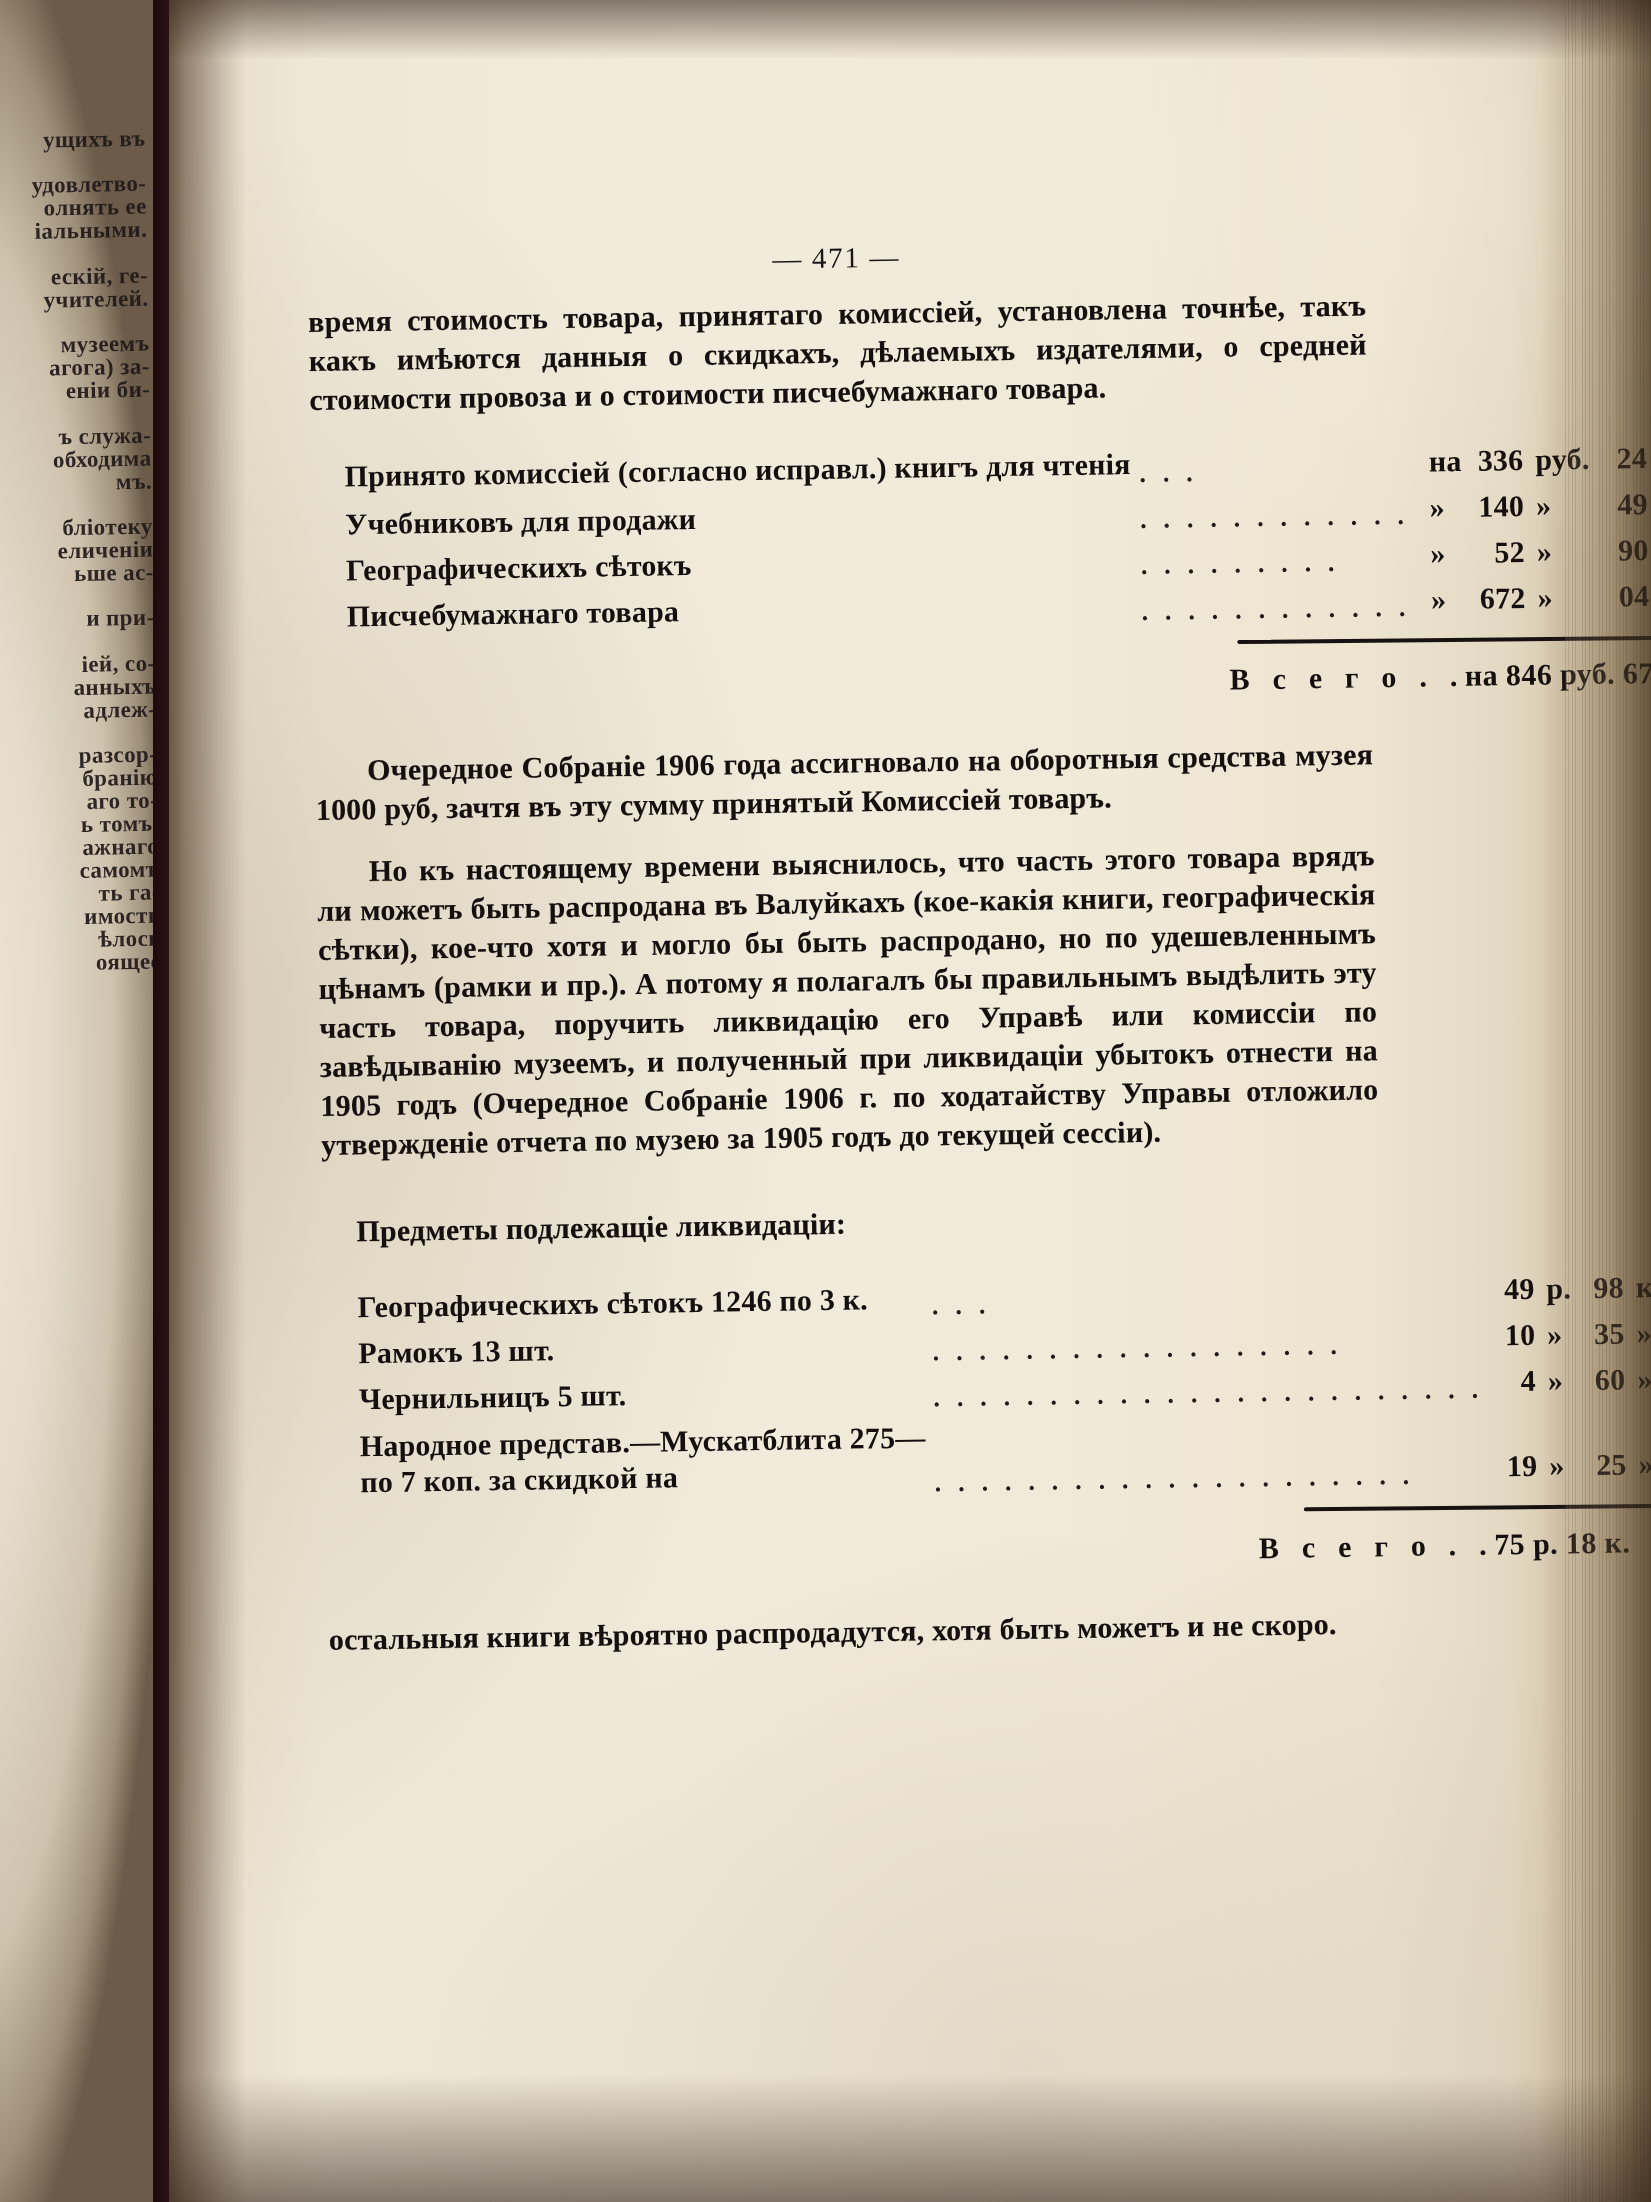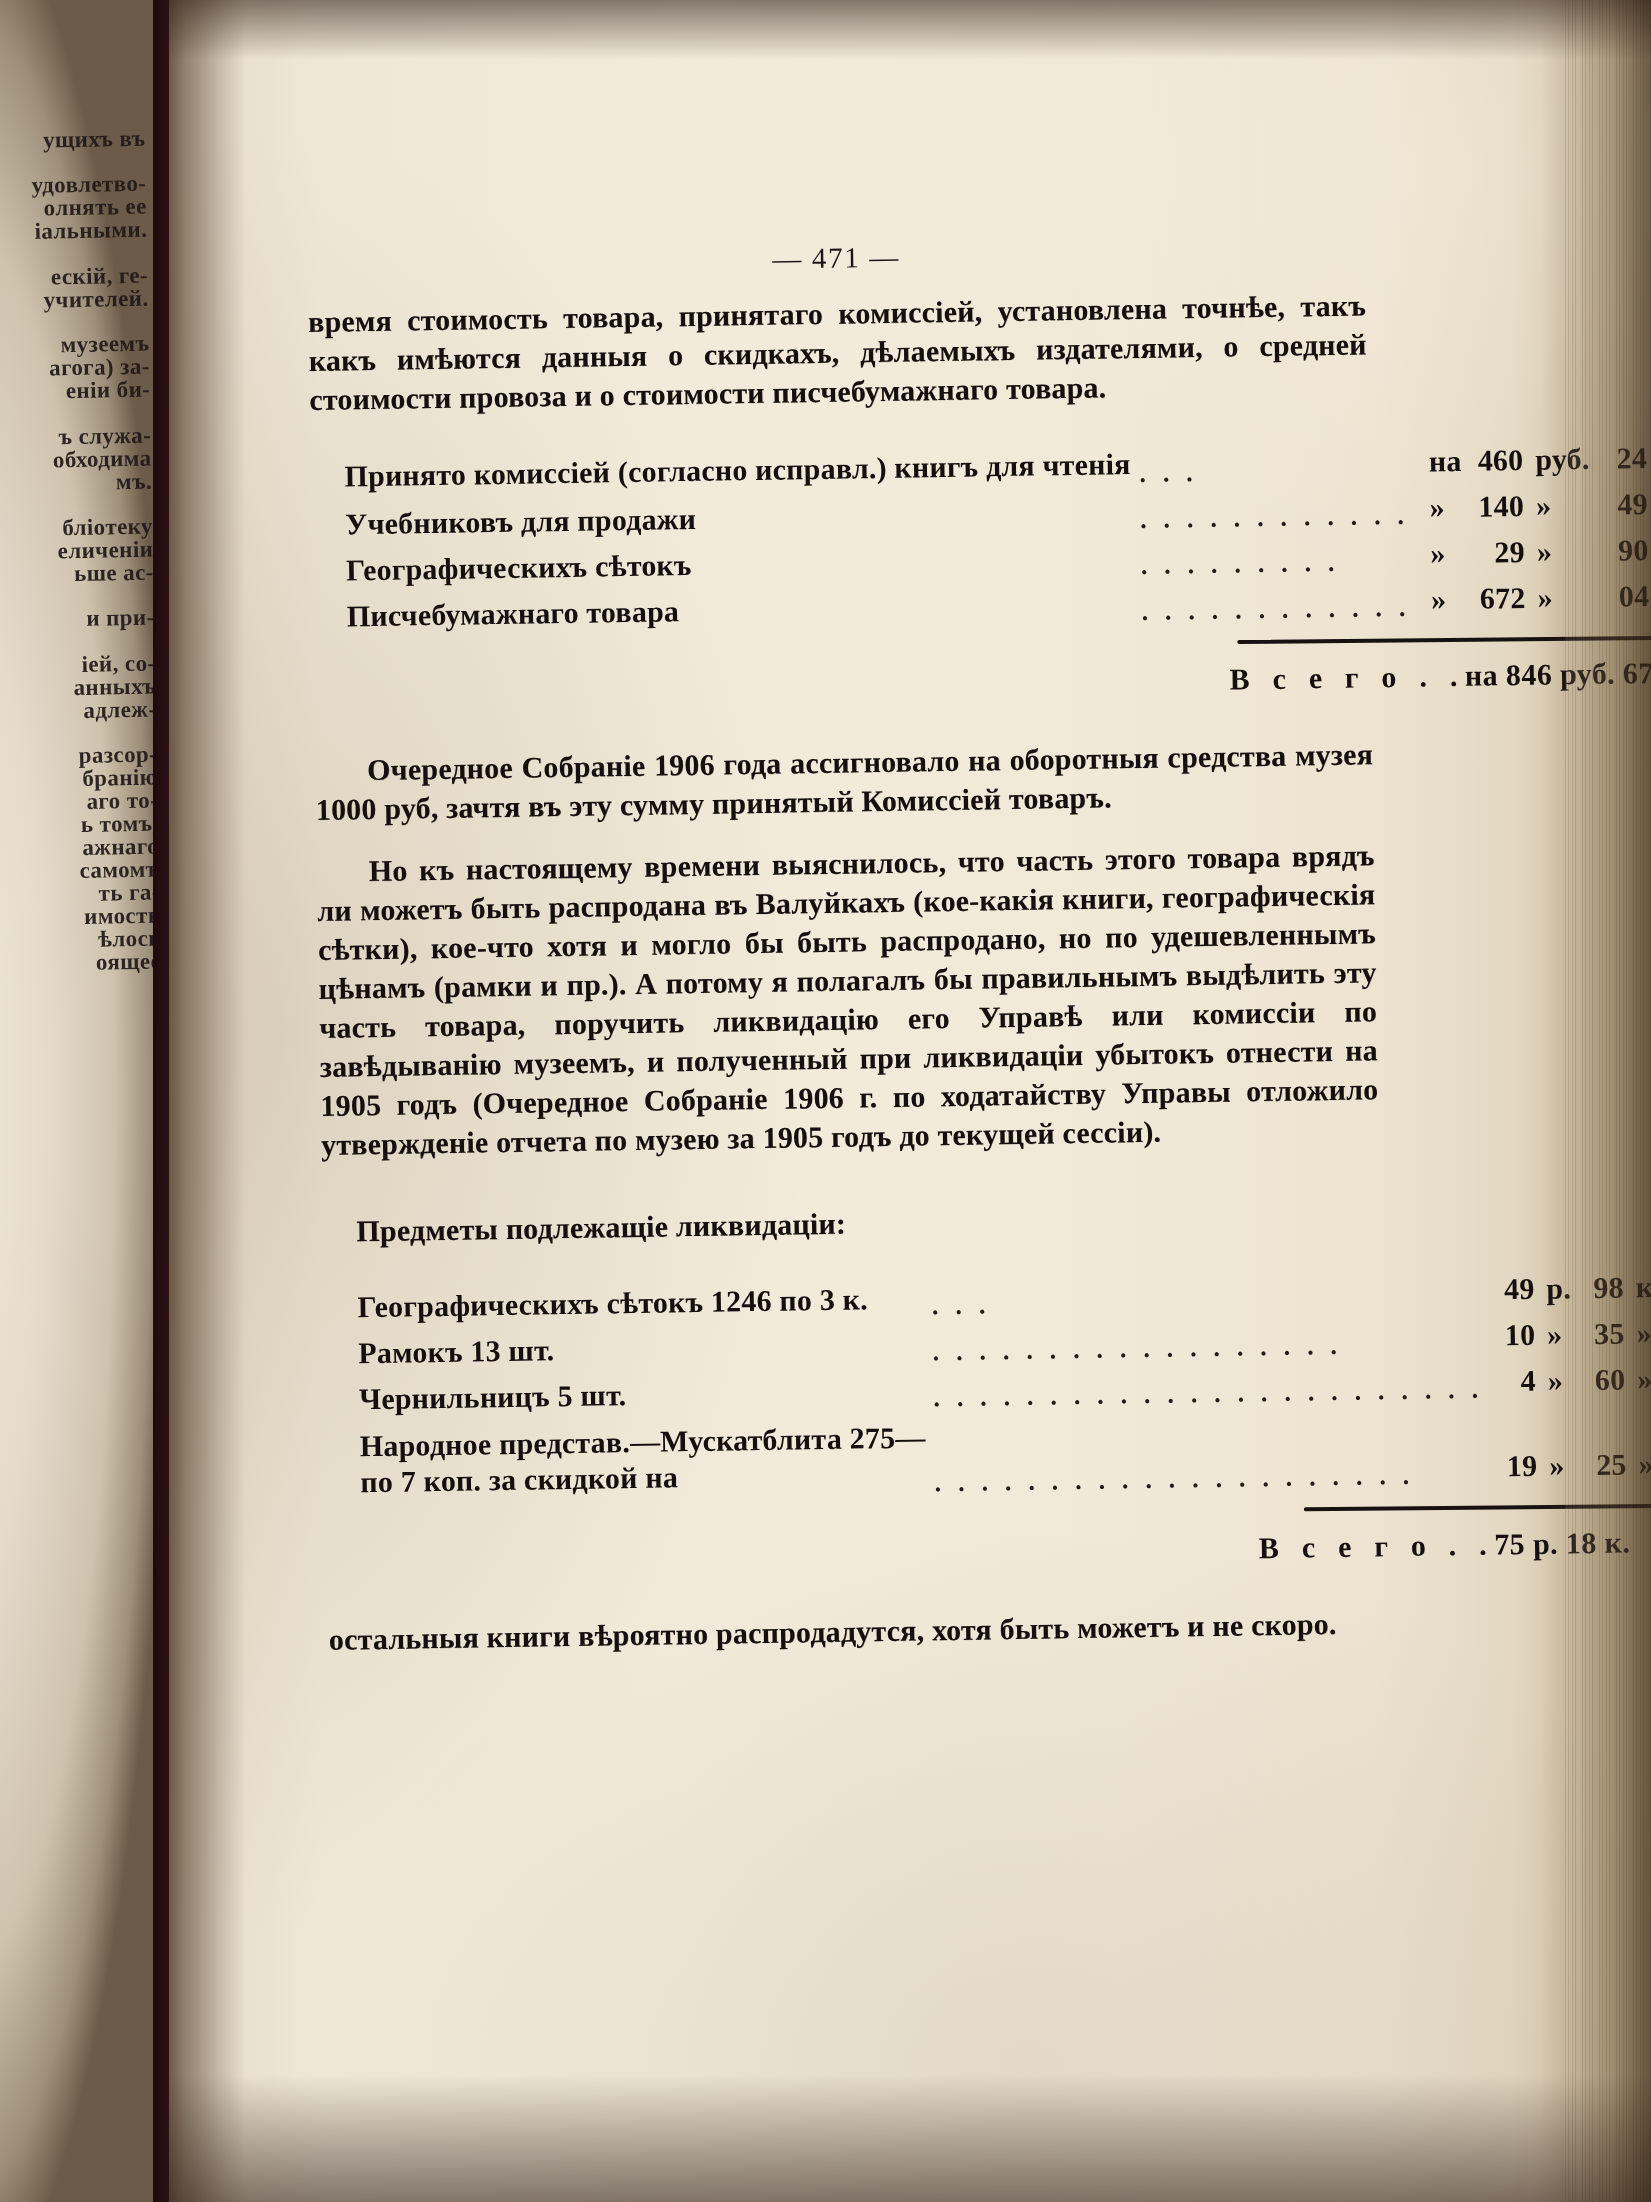--- a/index.html
+++ b/index.html
@@ -259,39 +259,39 @@
       <p class="para">время стоимость товара, принятаго комиссiей, установлена точнѣе, такъ какъ имѣются данныя о скидкахъ, дѣлаемыхъ издателями, о средней стоимости провоза и о стоимости писчебумажнаго товара.</p>
 
       <div class="spacer-md"></div>
 
       <table class="acct">
         <tbody>
           <tr>
             <td class="label two-line-label" style="width:619px">Принято комиссiей (согласно исправл.) книгъ для чтенiя</td>
             <td class="leader">. . .</td>
             <td class="cur">на</td>
-            <td class="num">460</td>
+            <td class="num">336</td>
             <td class="cur">руб.</td>
             <td class="num2">24</td>
             <td class="cur2">коп.</td>
           </tr>
           <tr>
             <td class="label">Учебниковъ для продажи</td>
             <td class="leader">. . . . . . . . . . . .</td>
             <td class="cur">»</td>
             <td class="num">140</td>
             <td class="cur">»</td>
             <td class="num2">49</td>
             <td class="cur2">»</td>
           </tr>
           <tr>
             <td class="label">Географическихъ сѣтокъ</td>
             <td class="leader">. . . . . . . . .</td>
             <td class="cur">»</td>
-            <td class="num">29</td>
+            <td class="num">52</td>
             <td class="cur">»</td>
             <td class="num2">90</td>
             <td class="cur2">»</td>
           </tr>
           <tr>
             <td class="label">Писчебумажнаго товара</td>
             <td class="leader">. . . . . . . . . . . .</td>
             <td class="cur">»</td>
             <td class="num">672</td>
             <td class="cur">»</td>

